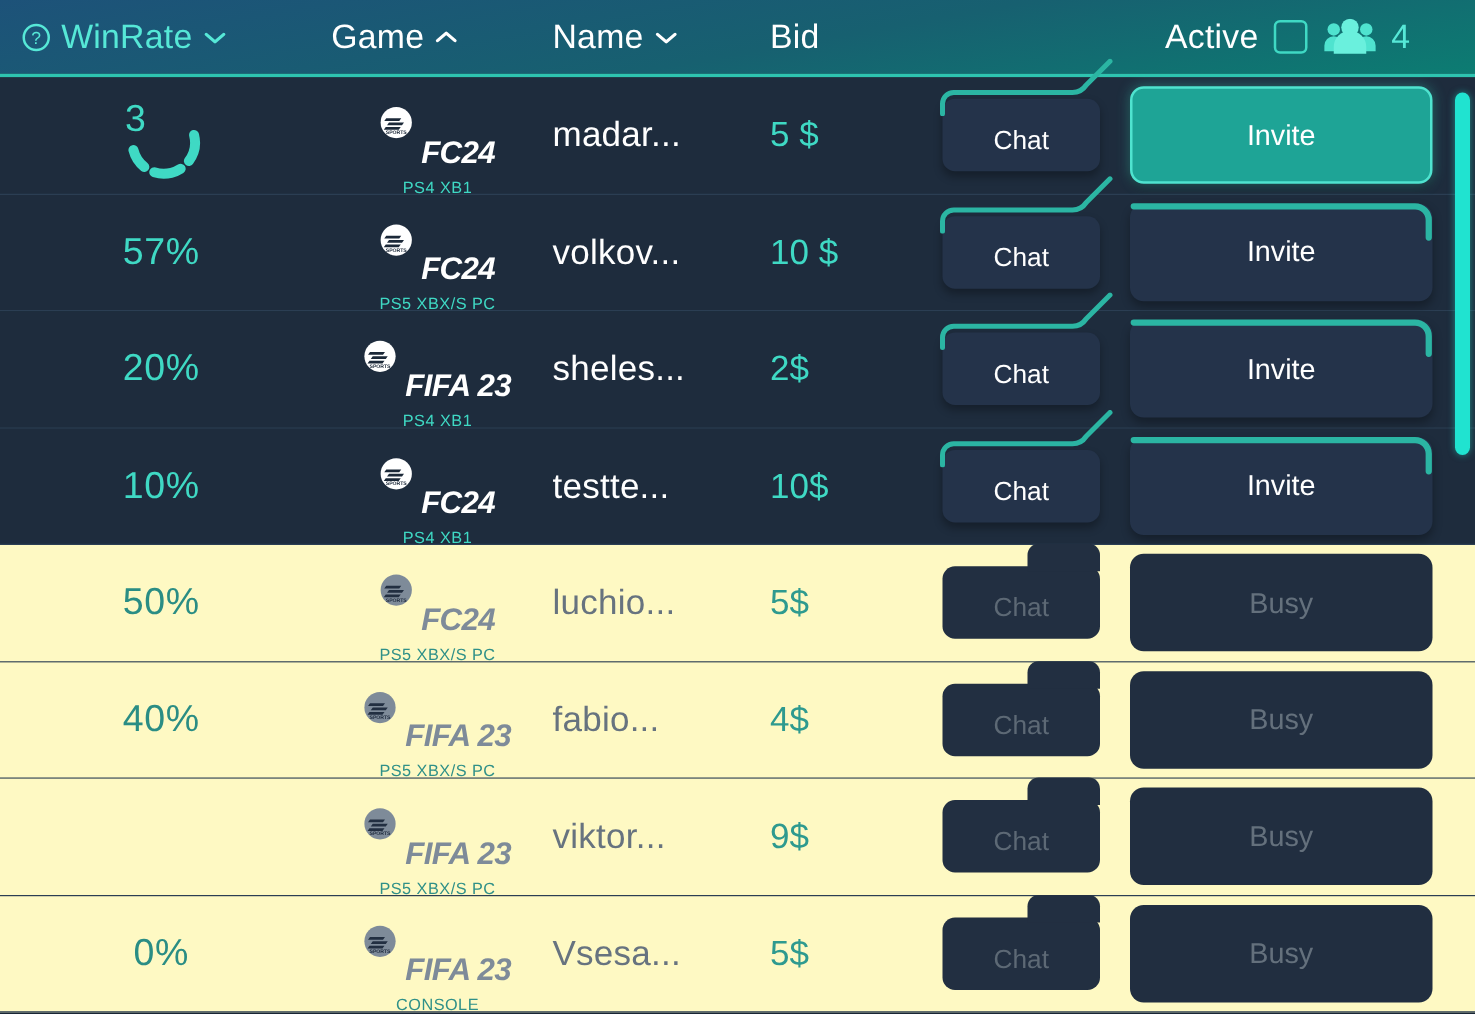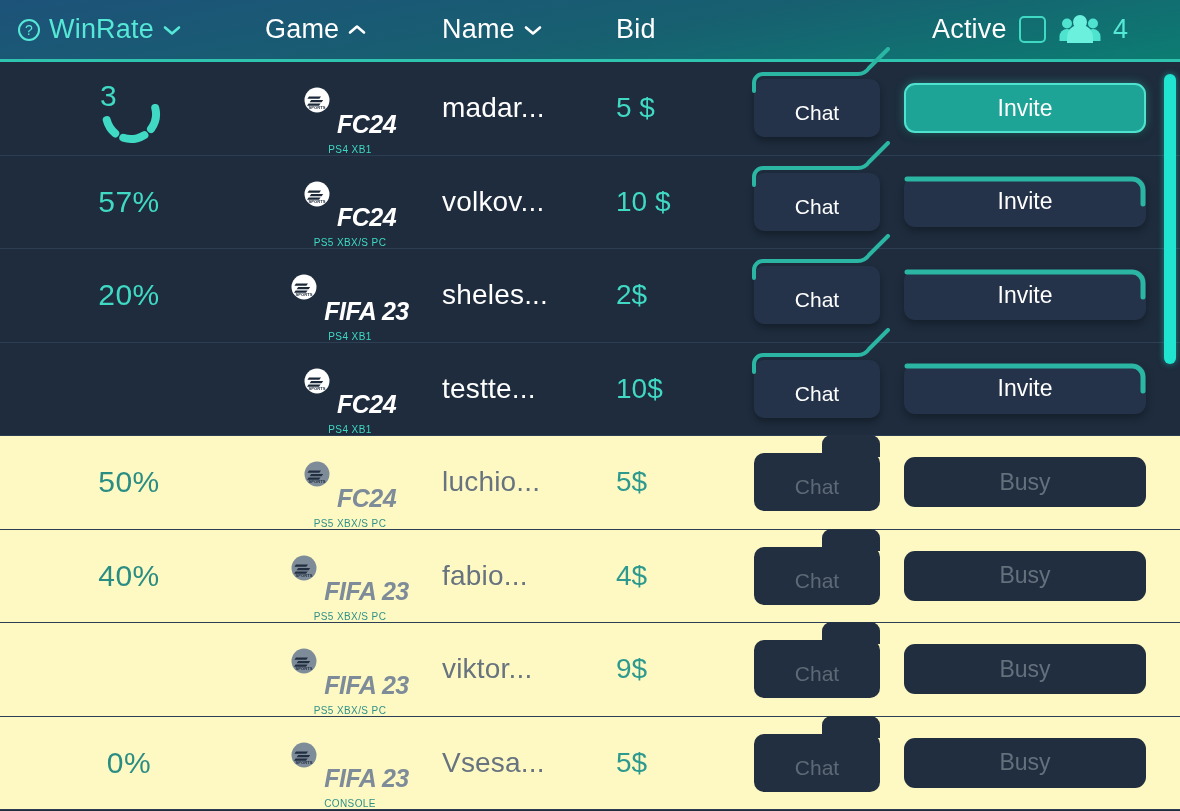--- a/index.html
+++ b/index.html
@@ -134,21 +134,21 @@
     font-size: 25px;
     font-weight: bold;
     font-style: italic;
     color: #ffffff;
     letter-spacing: -.5px;
     font-family: "Liberation Sans", sans-serif;
     margin-top: 48px;
   }
   .row.dim .game-word { color: #7e8b99; }
   .platforms {
-    font-size: 10px;
+    font-size: 13px;
     color: #3fd9c4;
     letter-spacing: .4px;
   }
   .row.dim .platforms { color: #2f9088; }
 
   
   .c-name { left: 442px; width: 174px; }
   .name-val {
     font-size: 28px;
     color: #ffffff;
@@ -208,21 +208,21 @@
     display: none;
   }
   .row.dim .chat-dimtab { display: block; }
 
   
   .c-action { left: 904px; width: 242px; justify-content: center; }
 
   .btn-action {
     position: relative;
     width: 242px;
-    height: 50px;
+    height: 78px;
     border-radius: 11px;
     background: #24334a;
     display: flex;
     align-items: center;
     justify-content: center;
     box-shadow: 0 4px 8px rgba(0,0,0,.30);
     cursor: pointer;
     border: none;
     overflow: visible;
   }
@@ -442,20 +442,23 @@
         <div class="cell c-action">
           <button class="btn-action">
             <span class="invite-swoosh"><svg viewBox="0 0 242 34" width="242" height="34">
                 <path d="M3 6 h225 a11 11 0 0 1 11 11 v14" fill="none" stroke="#2bb5a3" stroke-width="5" stroke-linecap="round"></path>
               </svg></span>
             <span class="lbl">Invite</span>
           </button>
         </div>
       </div>
       <div class="row">
+        <div class="cell c-winrate">
+          <span class="winrate-val">10%</span>
+        </div>
         <div class="cell c-game">
           <span class="logo-line">
             <span class="ea-badge"><svg viewBox="0 0 26 26" width="26" height="26">
                 <circle cx="13" cy="13" r="12.5" fill="#ffffff"></circle>
                 <path d="M5 9.5 h12 l-1.6 2.2 h-12 Z M7.2 13 h12 l-1.6 2.2 h-12 Z M4.6 16.5 h12 l-1.6 2.2 h-12 Z" fill="#1b2838"></path>
                 <text x="13" y="22.4" font-size="4.1" text-anchor="middle" fill="#1b2838" font-family="Liberation Sans, sans-serif" font-weight="bold">SPORTS</text>
               </svg></span>
             <span class="game-word">FC24</span>
           </span>
           <span class="platforms">PS4 XB1</span>

